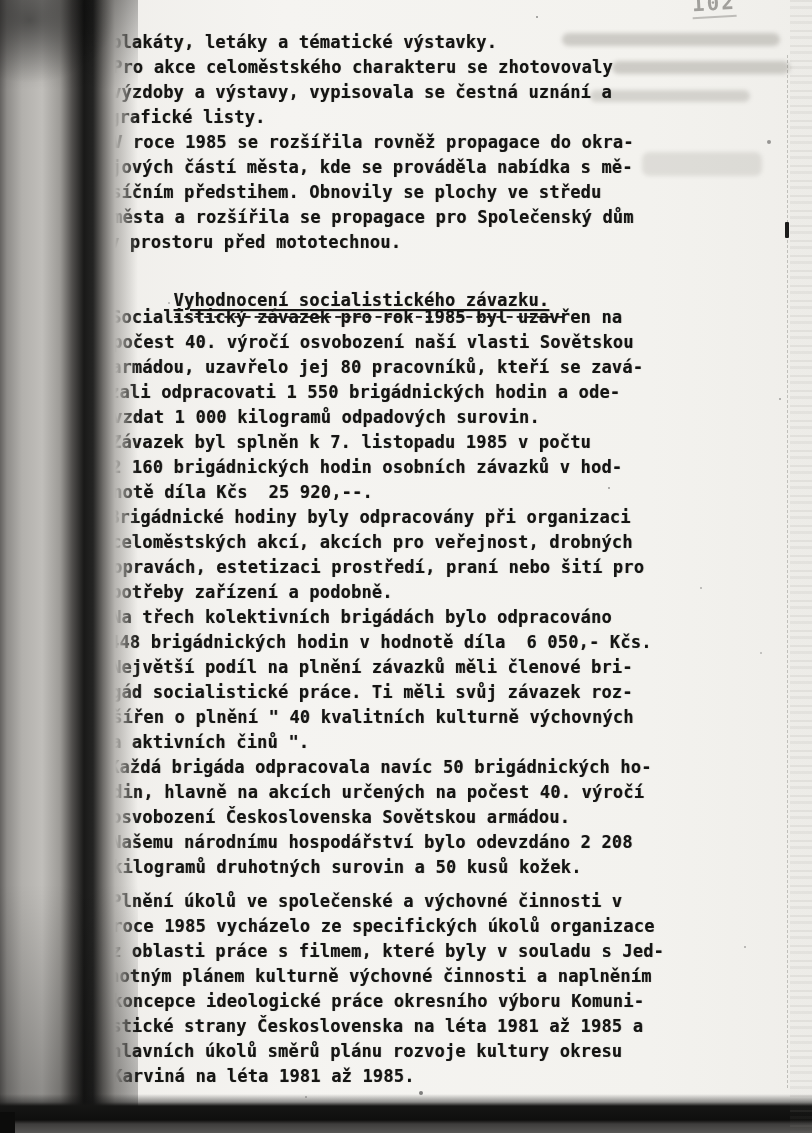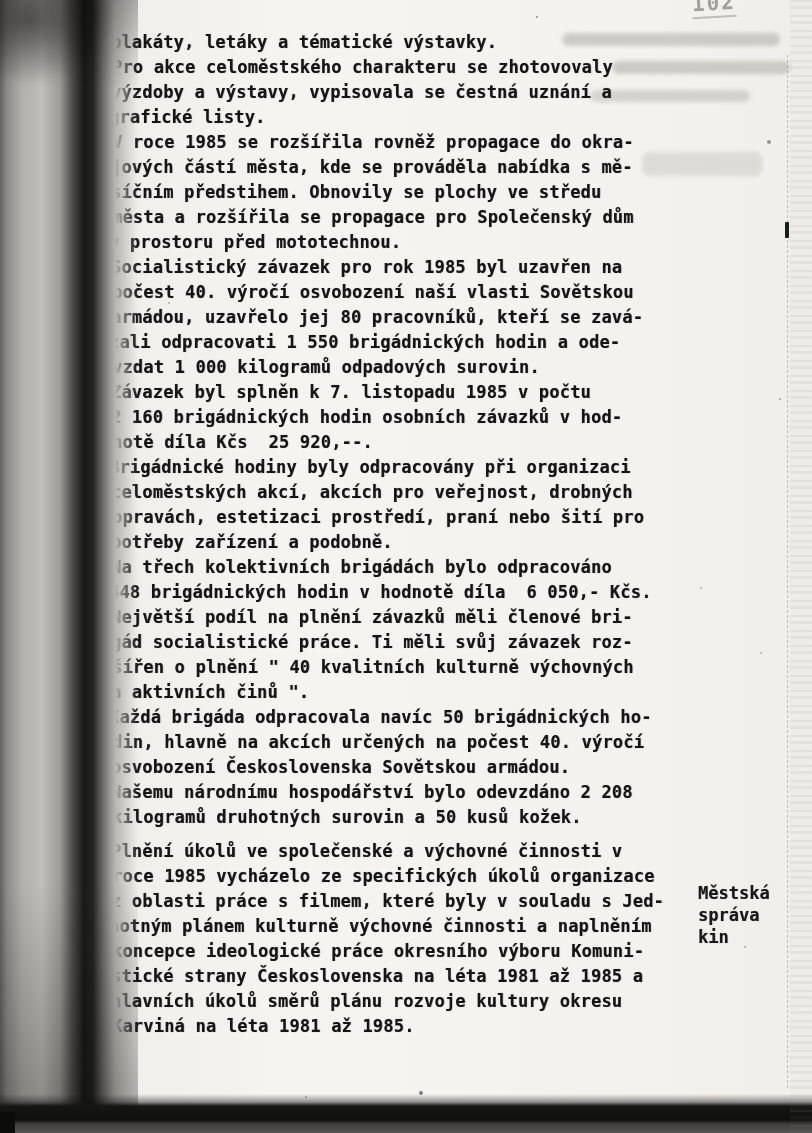--- a/index.html
+++ b/index.html
@@ -133,20 +133,23 @@
         <div class="line">Pro akce celoměstského charakteru se zhotovovaly</div>
         <div class="line">výzdoby a výstavy, vypisovala se čestná uznání a</div>
         <div class="line">grafické listy.</div>
         <div class="line">V roce 1985 se rozšířila rovněž propagace do okra-</div>
         <div class="line">jových částí města, kde se prováděla nabídka s mě-</div>
         <div class="line">síčním předstihem. Obnovily se plochy ve středu</div>
         <div class="line">města a rozšířila se propagace pro Společenský dům</div>
         <div class="line">v prostoru před mototechnou.</div>
       </div>
 
+    <div class="heading-row">
+      <span class="heading-underline">Vyhodnocení socialistického závazku.</span>
+    </div>
 
     <div class="para">
         <div class="line">Socialistický závazek pro rok 1985 byl uzavřen na</div>
         <div class="line">počest 40. výročí osvobození naší vlasti Sovětskou</div>
         <div class="line">armádou, uzavřelo jej 80 pracovníků, kteří se zavá-</div>
         <div class="line">zali odpracovati 1 550 brigádnických hodin a ode-</div>
         <div class="line">vzdat 1 000 kilogramů odpadových surovin.</div>
         <div class="line">Závazek byl splněn k 7. listopadu 1985 v počtu</div>
         <div class="line">2 160 brigádnických hodin osobních závazků v hod-</div>
         <div class="line">notě díla Kčs  25 920,--.</div>
@@ -173,25 +176,20 @@
         <div class="line">z oblasti práce s filmem, které byly v souladu s Jed-</div>
         <div class="line">notným plánem kulturně výchovné činnosti a naplněním</div>
         <div class="line">koncepce ideologické práce okresního výboru Komuni-</div>
         <div class="line">stické strany Československa na léta 1981 až 1985 a</div>
         <div class="line">hlavních úkolů směrů plánu rozvoje kultury okresu</div>
         <div class="line">Karviná na léta 1981 až 1985.</div>
       </div>
 
   </div>
 
-  <div class="margin-note">
-      <div class="margin-line">Městská</div>
-      <div class="margin-line">správa</div>
-      <div class="margin-line">kin</div>
-    </div>
 
   <div class="gutter"></div>
   <div class="bottom-band"></div>
   <div class="corner-block"></div>
   <div class="right-strip"></div>
   <div class="right-line"></div>
   <div class="edge-dash"></div>
   <div class="specks"></div>
 
 </div>

